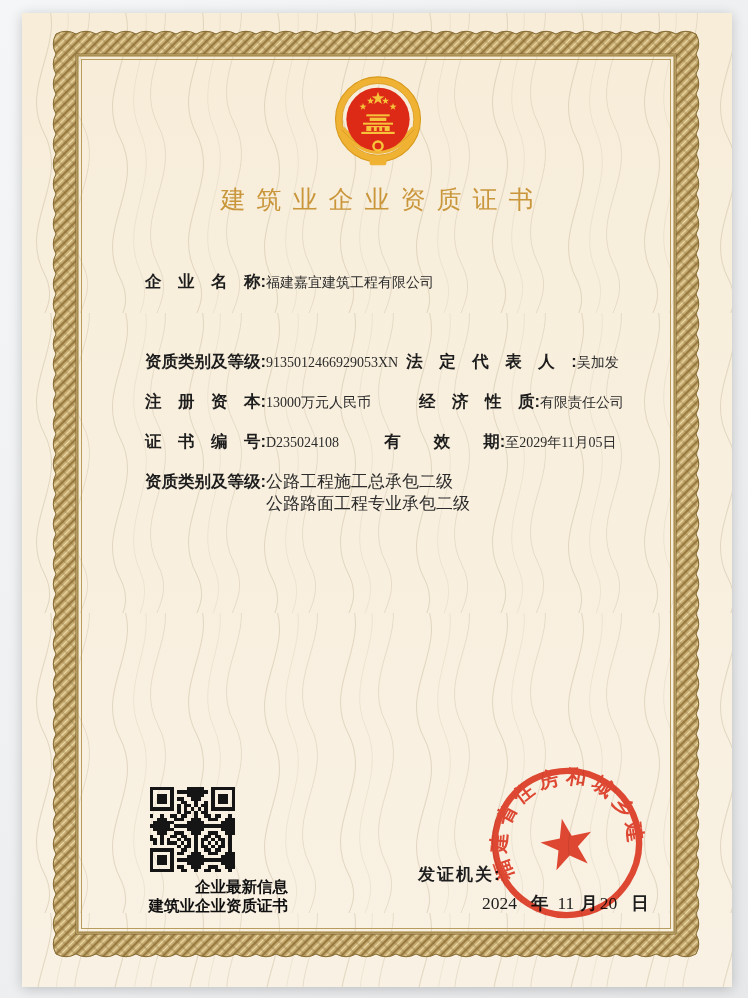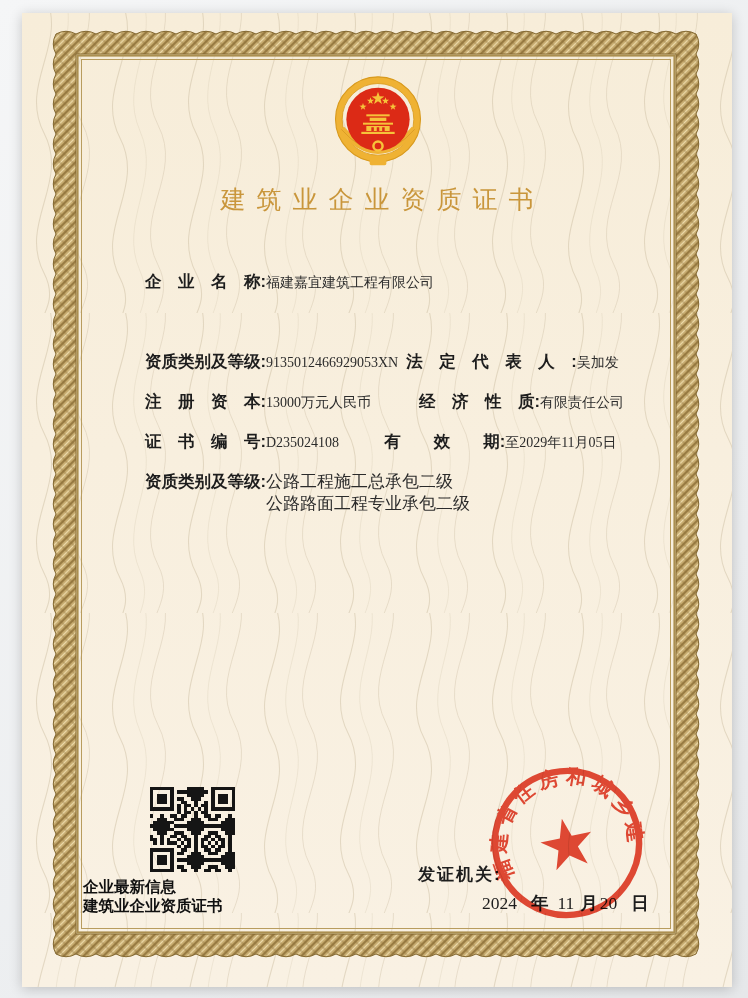--- a/index.html
+++ b/index.html
@@ -20,21 +20,21 @@
   .title{position:absolute;left:0;top:170px;width:100%;text-align:center;
          font-size:25px;font-weight:normal;color:var(--title-gold);
          letter-spacing:11px;text-indent:11px;}
   .row{position:absolute;left:115px;white-space:nowrap;color:var(--ink);font-size:16.5px;}
   .lbl{font-weight:bold;font-size:16.5px;color:#1d1d1d;margin-left:8px;}
   .val{font-family:"Liberation Serif",serif;font-size:14px;color:#2b2b2b;}
   .g48{margin-left:48px;} .g95{margin-left:45px;}
   .qlines{display:inline-block;vertical-align:top;}
   .qline{font-family:"Liberation Serif",serif;font-size:17px;line-height:22px;color:#2b2b2b;}
   .qr{position:absolute;left:128px;top:774px;width:85px;height:85px;}
-  .qr-caption{position:absolute;left:61px;top:864px;width:205px;text-align:left;
+  .qr-caption{position:absolute;left:61px;top:864px;width:205px;text-align:right;
               font-weight:bold;font-size:15.5px;line-height:19px;color:#101010;}
   .issuer{position:absolute;left:396px;top:850px;font-weight:bold;font-size:17px;
           letter-spacing:2px;color:#1d1d1d;}
   .seal{position:absolute;left:465px;top:750px;width:160px;height:160px;
         opacity:.92;mix-blend-mode:multiply;}
   .date{position:absolute;left:455px;top:878px;font-size:17.5px;white-space:nowrap;color:#1d1d1d;}
   .date .num{font-family:"Liberation Serif",serif;}
   .date .unit{font-weight:bold;}
   .seal-text-svg{font-weight:bold;font-size:25px;letter-spacing:7px;
                  font-family:"Liberation Serif",serif;}

